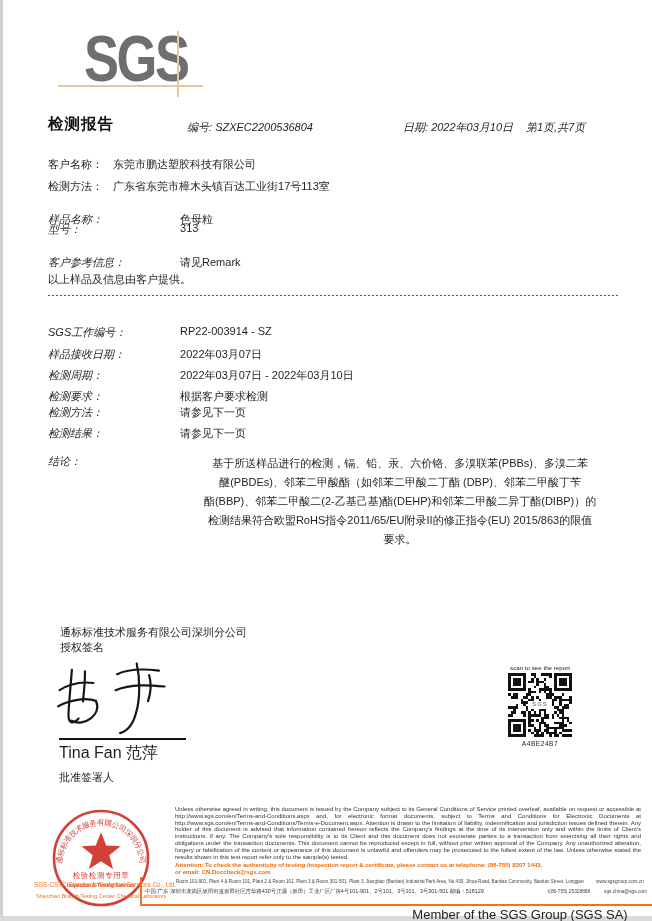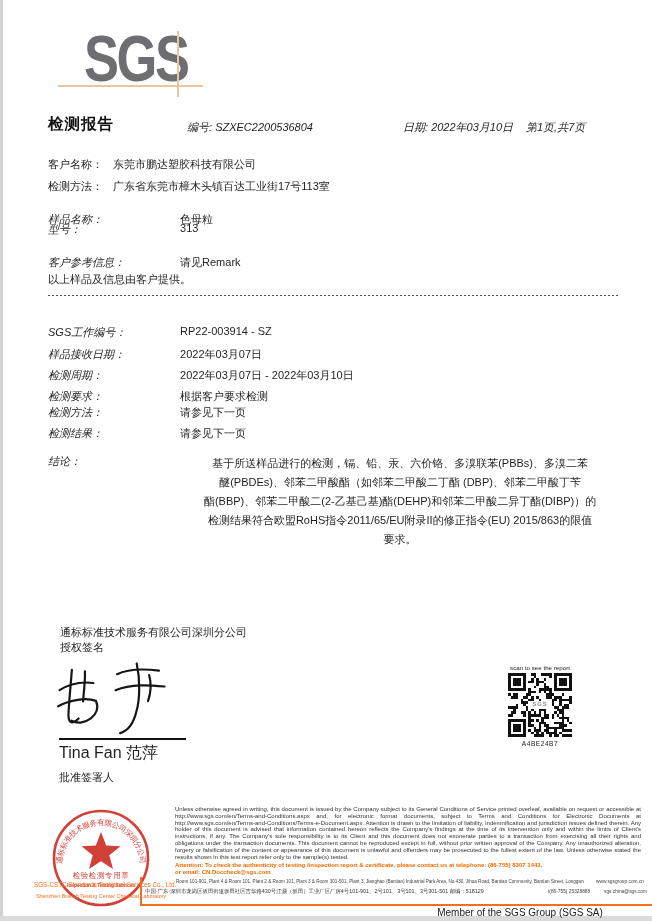--- a/index.html
+++ b/index.html
@@ -63,21 +63,21 @@
   .legal{font-size:6px;line-height:6.8px;text-align:justify;color:#333;margin:0;}
   .attention{font-size:6px;line-height:7px;font-weight:700;color:#f06a00;margin:2px 0 0 0;white-space:pre-line;}
 
   .addr-divider{left:140px;top:877px;width:2px;height:28px;background:#f37021;}
   .addr-en{left:176px;top:879px;width:408px;font-size:4.6px;color:#444;white-space:nowrap;overflow:hidden;}
   .addr-web{left:596px;top:879px;font-size:4.8px;color:#444;white-space:nowrap;}
   .addr-cn{left:145px;top:888px;width:400px;font-size:5.4px;color:#333;white-space:nowrap;overflow:hidden;}
   .addr-phone{left:548px;top:889px;font-size:4.8px;color:#444;white-space:nowrap;}
   .addr-email{left:604px;top:889px;font-size:4.8px;color:#444;white-space:nowrap;}
   .rule-orange{left:140px;top:904px;width:512px;height:2px;background:#f37021;}
-  .member{left:395px;top:907px;width:250px;text-align:center;font-size:10px;color:#222;}
+  .member{left:395px;top:907px;width:250px;text-align:center;font-size:13px;color:#222;}
 </style>
 </head>
 <body>
 
 <div class="abs edge-left"></div>
 <div class="abs edge-bottom"></div>
 
 <div class="abs logo">SGS</div>
 <div class="abs mark-h"></div>
 <div class="abs mark-v"></div>

